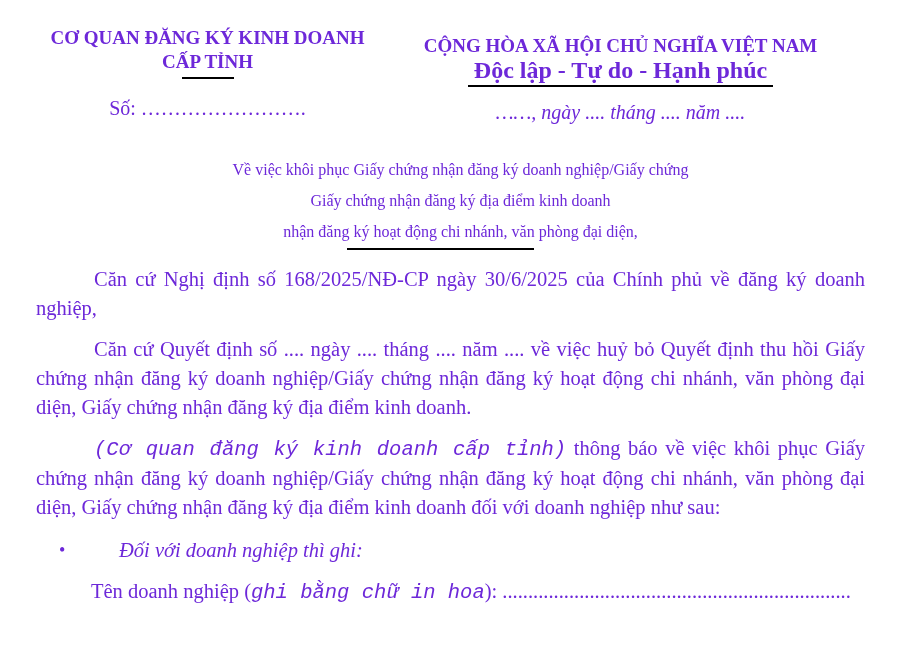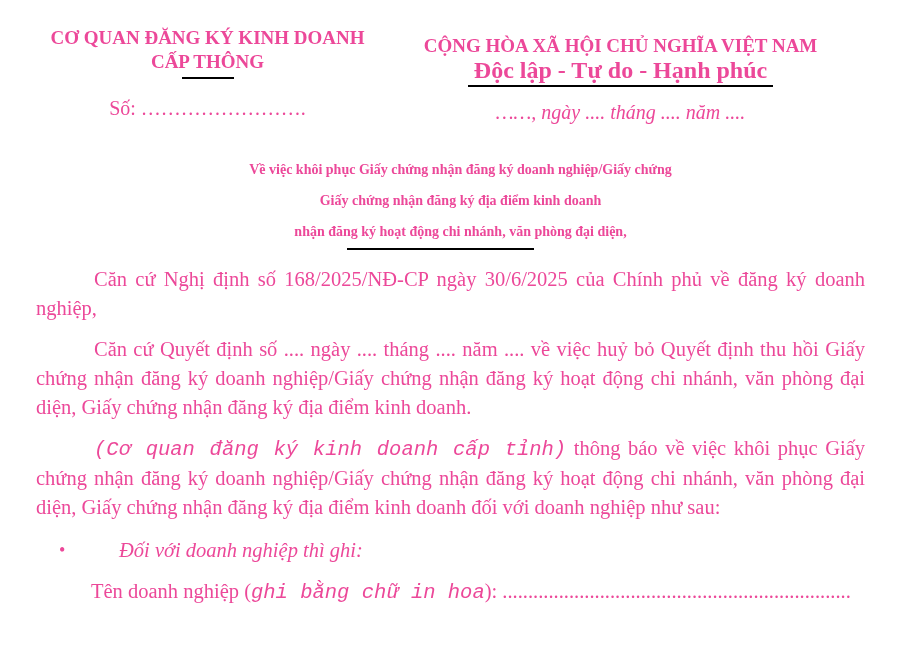--- a/index.html
+++ b/index.html
@@ -1,21 +1,21 @@
 <!DOCTYPE html>
 <html><head>
 <meta charset="utf-8">
 <style>
   html, body { margin: 0; padding: 0; background: #ffffff; }
   .page {
     position: relative;
     width: 911px;
     height: 665px;
     background: #ffffff;
-    color: #ec4899;
+    color: #6d28d9;
     font-family: "Liberation Serif", "DejaVu Serif", serif;
     overflow: hidden;
     box-sizing: border-box;
     padding-top: 26px;
   }
   .header {
     display: flex;
     padding: 0 40px 0 45px;
   }
   .header-left {
@@ -61,22 +61,22 @@
     margin-top: 30px;
     text-align: center;
   }
   .doc-title {
     font-weight: bold;
     font-size: 21px;
     line-height: 26px;
     letter-spacing: 0.5px;
   }
   .doc-subtitle {
-    font-weight: bold;
-    font-size: 14px;
+    font-weight: normal;
+    font-size: 16px;
     line-height: 31px;
     margin-top: 3px;
     margin-left: 10px;
   }
   .subtitle-rule {
     width: 187px;
     border-top: 2px solid #000;
     margin: 1px auto 0 auto;
     transform: translateX(-15px);
   }
@@ -117,21 +117,21 @@
   }
 </style>
 </head>
 <body>
 
 <div class="page">
 
   <div class="header">
     <div class="header-left">
       <div class="hdr-bold">CƠ QUAN ĐĂNG KÝ KINH DOANH</div>
-      <div class="hdr-bold">CẤP THÔNG</div>
+      <div class="hdr-bold">CẤP TỈNH</div>
       <div class="short-rule"></div>
       <div class="so-line">Số: …………………….</div>
     </div>
     <div class="header-right">
       <div class="hdr-bold">CỘNG HÒA XÃ HỘI CHỦ NGHĨA VIỆT NAM</div>
       <div>
         <span class="motto">Độc lập - Tự do - Hạnh phúc</span>
       </div>
       <div class="date-line">……, ngày .... tháng .... năm ....</div>
     </div>

